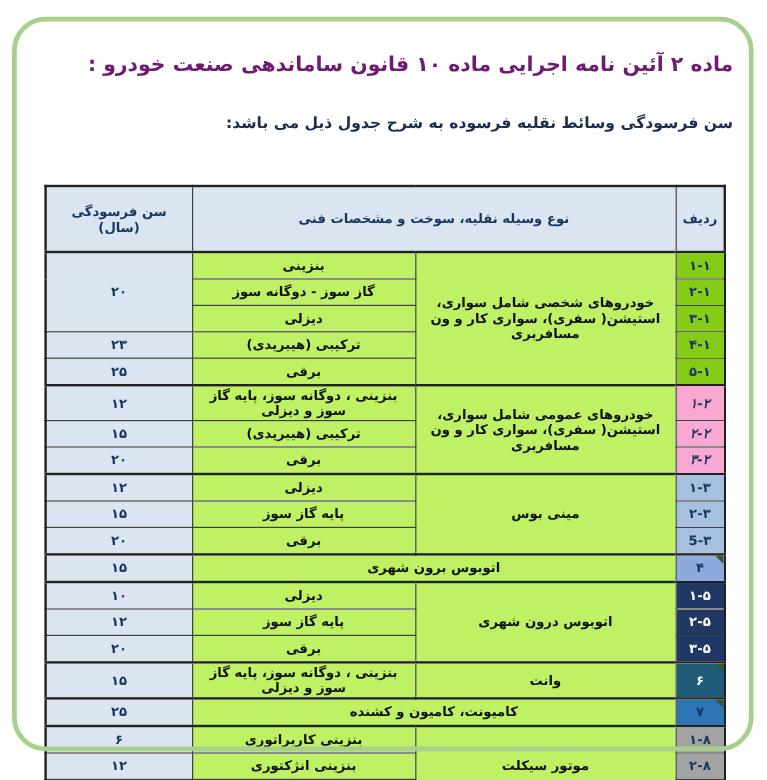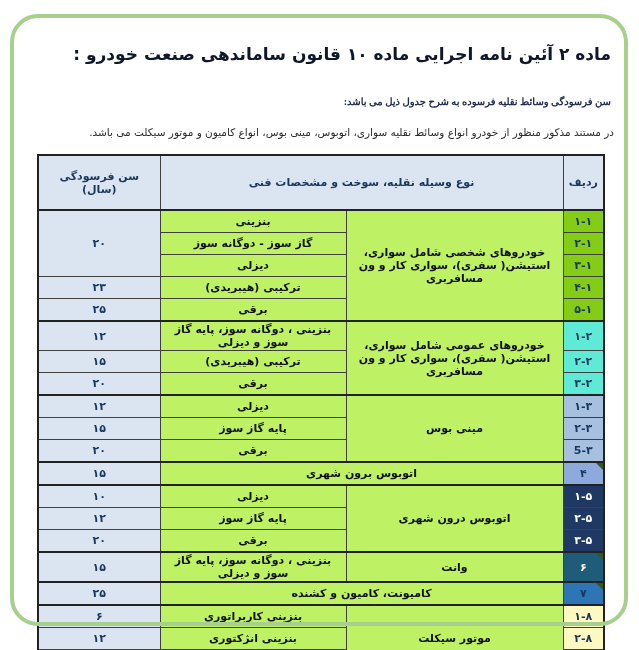--- a/index.html
+++ b/index.html
@@ -20,28 +20,27 @@
     border-radius:28px;
     box-sizing:border-box;
     pointer-events:none;
     z-index:10;
     background:transparent;
   }
   .title{
     position:absolute;top:44px;right:28px;left:20px;
     text-align:right;
     font-size:17px;font-weight:700;
-    color:#0f172a;
+    color:#701a75;
   }
   .subtitle{
     position:absolute;top:96px;right:28px;left:20px;
     text-align:right;
-    font-size:10px;font-weight:700;
+    font-size:13px;font-weight:700;
     color:#1d2d4e;
-    font-family:Liberation Serif, serif;
   }
   .note{
     position:absolute;top:126px;right:25px;left:15px;
     text-align:right;
     font-size:10.5px;font-weight:400;
     color:#2b2b2b;
   }
   table.vtable{
     position:absolute;top:154px;left:37px;
     width:566px;
@@ -70,43 +69,42 @@
     color:#17375e;
     height:51px;
     font-size:11px;
   }
   .vtable td{height:19px;}
   tr.grp td{border-top:2px solid #222222;}
   td.age-cell{background:#dbe5f1;color:#17375e;}
   td.fuel-cell,td.cat-cell{background:#bef264;}
   td.id-cell{direction:ltr;position:relative;color:#17375e;}
   td.id-s1{background:#84cc16;}
-  td.id-s2{background:#5eead4;}
+  td.id-s2{background:#f9a8d4;font-style:italic;}
   td.id-s3{background:#a7c0df;}
   td.id-r4{background:#8ea9db;}
   td.id-s5{background:#1f3864;color:#ffffff;}
   td.id-r6{background:#1e5c7a;color:#ffffff;}
   td.id-r7{background:#2e75b6;color:#17375e;}
-  td.id-s8{background:#fef9c3;}
+  td.id-s8{background:#a3a3a3;}
   .corner-flag{
     position:absolute;top:0;right:0;
     width:0;height:0;
     border-left:7px solid transparent;
     border-top:7px solid #375623;
   }
 </style>
 </head>
 <body>
 
 <div id="page">
   <div class="frame"></div>
 
   <div class="title">ماده ۲ آئین نامه اجرایی ماده ۱۰ قانون ساماندهی صنعت خودرو :</div>
   <div class="subtitle">سن فرسودگی وسائط نقلیه فرسوده به شرح جدول ذیل می باشد:</div>
-  <div class="note">در مستند مذکور منظور از خودرو انواع وسائط نقلیه سواری، اتوبوس، مینی بوس، انواع کامیون و موتور سیکلت می باشد.</div>
 
   <table class="vtable">
     <colgroup>
       <col class="c-id">
         <col class="c-cat">
         <col class="c-fuel">
         <col class="c-age">
     </colgroup>
     <thead>
       <tr>

